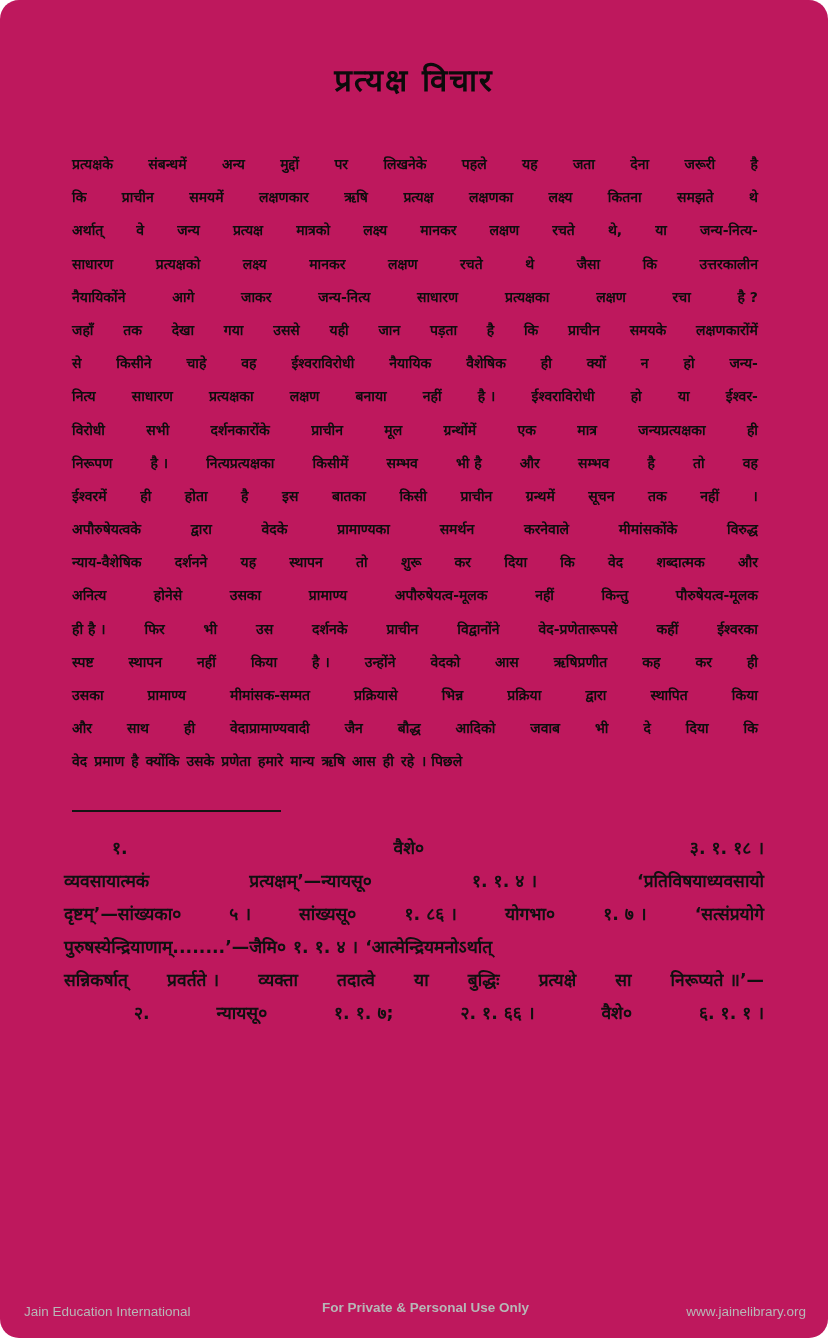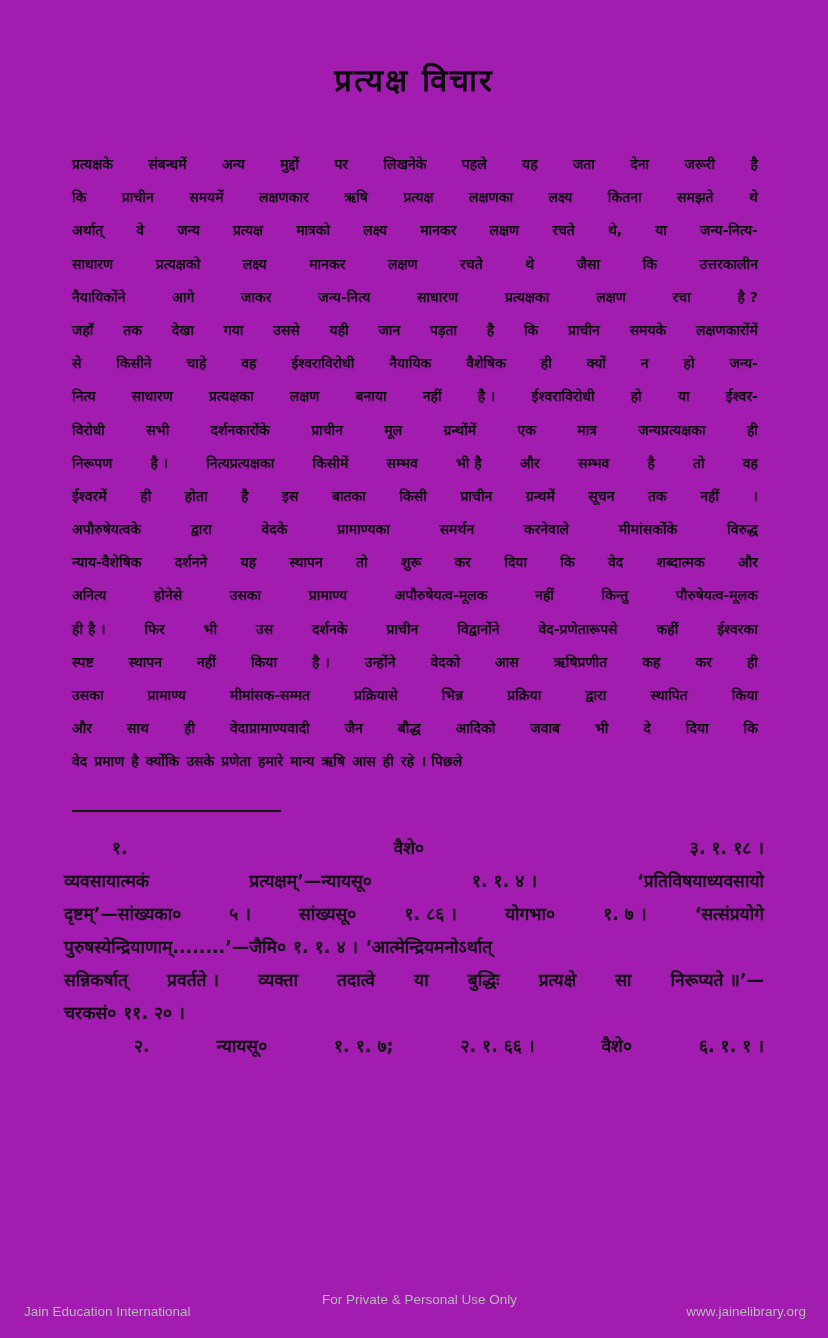--- a/index.html
+++ b/index.html
@@ -6,25 +6,26 @@
   html, body {
     margin: 0;
     padding: 0;
     background: #ffffff;
   }
   .page {
     position: relative;
     width: 828px;
     height: 1338px;
     margin: 0 auto;
-    background: #a21caf;
+    background: #be185d;
     overflow: hidden;
     font-family: "Liberation Serif", "DejaVu Serif", serif;
     color: #111111;
     box-sizing: border-box;
+    border-radius: 19px;
   }
 
   
   .page-title {
     position: absolute;
     top: 58px;
     left: 0;
     width: 828px;
     text-align: center;
     font-family: "DejaVu Sans", "Liberation Sans", sans-serif;
@@ -113,21 +114,21 @@
     position: absolute;
     top: 1292px;
     left: 0;
     width: 828px;
     height: 24px;
     font-family: "Liberation Sans", "DejaVu Sans", sans-serif;
     font-size: 13.5px;
     color: #b7b7b7;
   }
   .footer .f-left   { position: absolute; left: 24px;  top: 12px; }
-  .footer .f-center { position: absolute; left: 322px; top: 0; }
+  .footer .f-center { position: absolute; left: 322px; top: 8px; font-weight: bold; }
   .footer .f-right  { position: absolute; right: 22px; top: 12px; }
 </style>
 </head>
 <body>
 
 <div class="page">
 
   <div class="page-title">प्रत्यक्ष विचार</div>
 
   <div class="body-block" id="body-block">
@@ -411,24 +412,20 @@
         <span class="w">सन्निकर्षात्</span>
         <span class="w">प्रवर्तते ।</span>
         <span class="w">व्यक्ता</span>
         <span class="w">तदात्वे</span>
         <span class="w">या</span>
         <span class="w">बुद्धिः</span>
         <span class="w">प्रत्यक्षे</span>
         <span class="w">सा</span>
         <span class="w">निरूप्यते ॥’—</span>
       </div>
-      <div class="fn-line ragged">
-        <span class="w">चरकसं०</span>
-        <span class="w">११. २० ।</span>
-      </div>
       <div class="fn-line pad2">
         <span class="w">२.</span>
         <span class="w">न्यायसू०</span>
         <span class="w">१. १. ७;</span>
         <span class="w">२. १. ६६ ।</span>
         <span class="w">वैशे०</span>
         <span class="w">६. १. १ ।</span>
       </div>
     </div>
 

